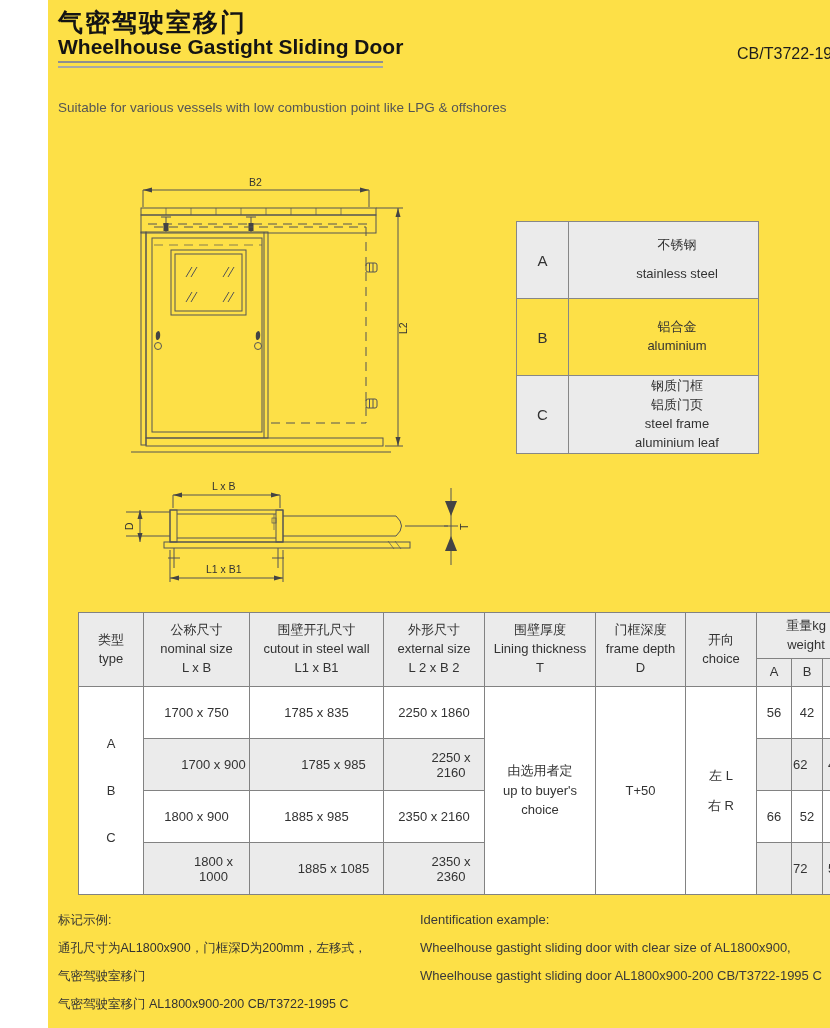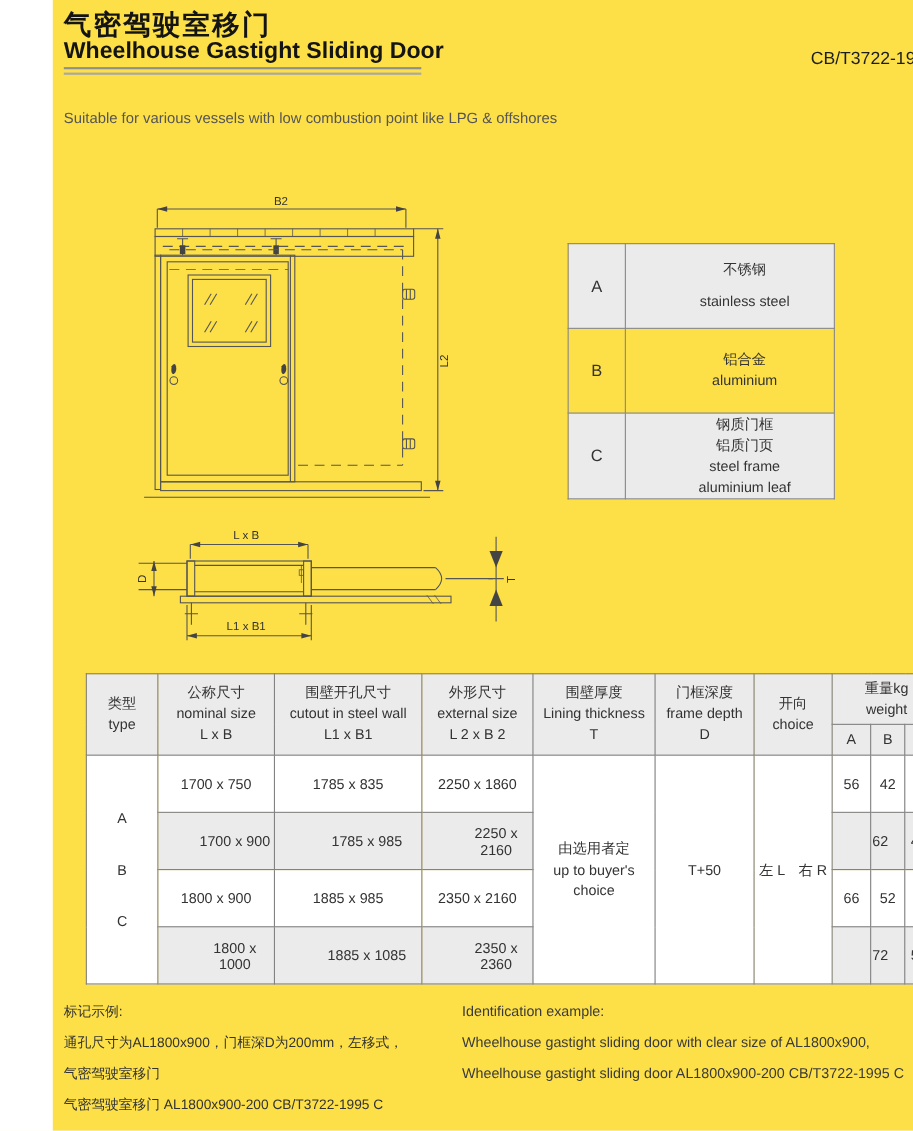--- a/index.html
+++ b/index.html
@@ -40,21 +40,21 @@
   .spec-table { position: absolute; left: 30px; top: 612px; width: 778px; border-collapse: collapse;
                 table-layout: fixed; font-size: 13px; color: #333; }
   .spec-table th, .spec-table td { border: 1px solid #828282; text-align: center; vertical-align: middle;
                 font-weight: normal; padding: 2px; }
   .spec-table thead th { background: #ebebeb; line-height: 1.45; }
   .spec-table .h-main { height: 46px; }
   .spec-table .h-sub  { height: 28px; }
   .spec-table tbody td { height: 52px; background: #ffffff; }
   .spec-table tbody tr.striped td.stripe { background: #ebebeb; padding-left: 36px; }
   .type-stack { display: flex; flex-direction: column; justify-content: center; align-items: center; gap: 32px; }
-  .open-stack { display: flex; flex-direction: row; justify-content: center; align-items: center; gap: 12px; }
+  .open-stack { display: flex; flex-direction: column; justify-content: center; align-items: center; gap: 12px; }
   .lining-stack { line-height: 1.5; }
 
   
   .id-cn { position: absolute; left: 10px; top: 906px; font-size: 12.5px; color: #333; }
   .id-en { position: absolute; left: 372px; top: 906px; font-size: 13px; color: #3a3a3a; }
   .id-cn > div, .id-en > div { height: 28px; line-height: 28px; white-space: nowrap; }
 </style>
 </head>
 <body>
 

